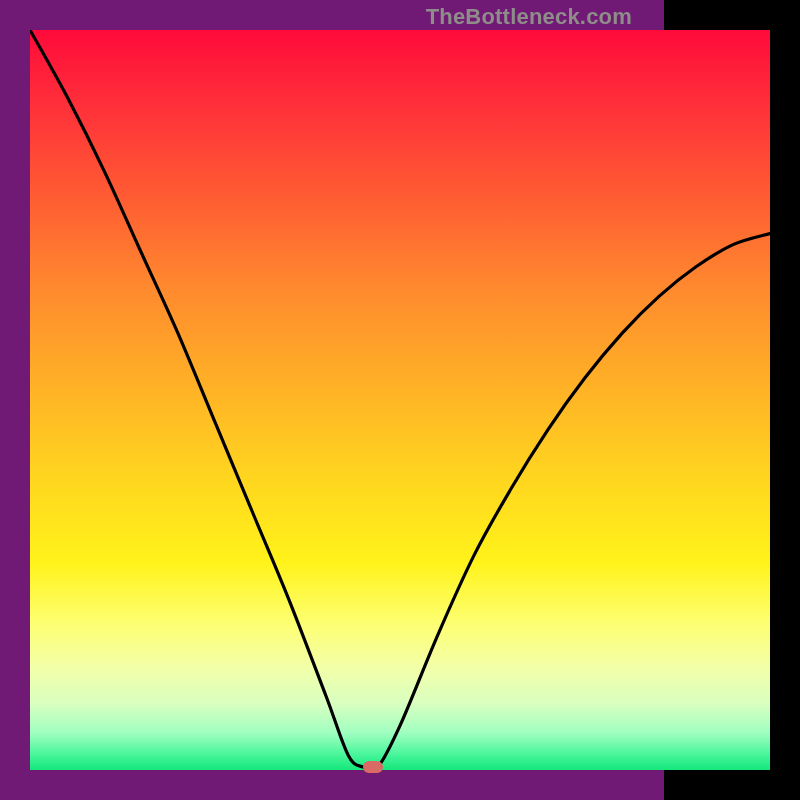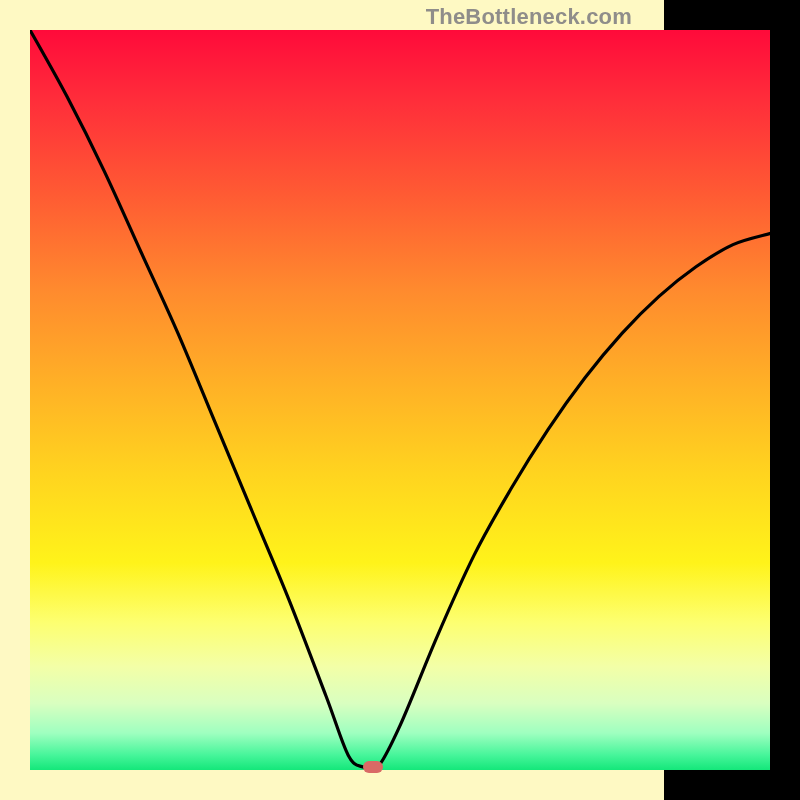--- a/index.html
+++ b/index.html
@@ -9,21 +9,21 @@
     height: 800px;
     background: #000;
     overflow: hidden;
   }
   .frame {
     position: absolute;
     top: 0;
     left: 0;
     width: 664px;
     height: 800px;
-    background: #fef9c3;
+    background: #701a75;
   }
   .plot-area {
     position: absolute;
     top: 30px;
     left: 30px;
     width: 740px;
     height: 740px;
     background: linear-gradient(to bottom,
       #ff0a3a 0%,
       #ff2f3a 10%,

